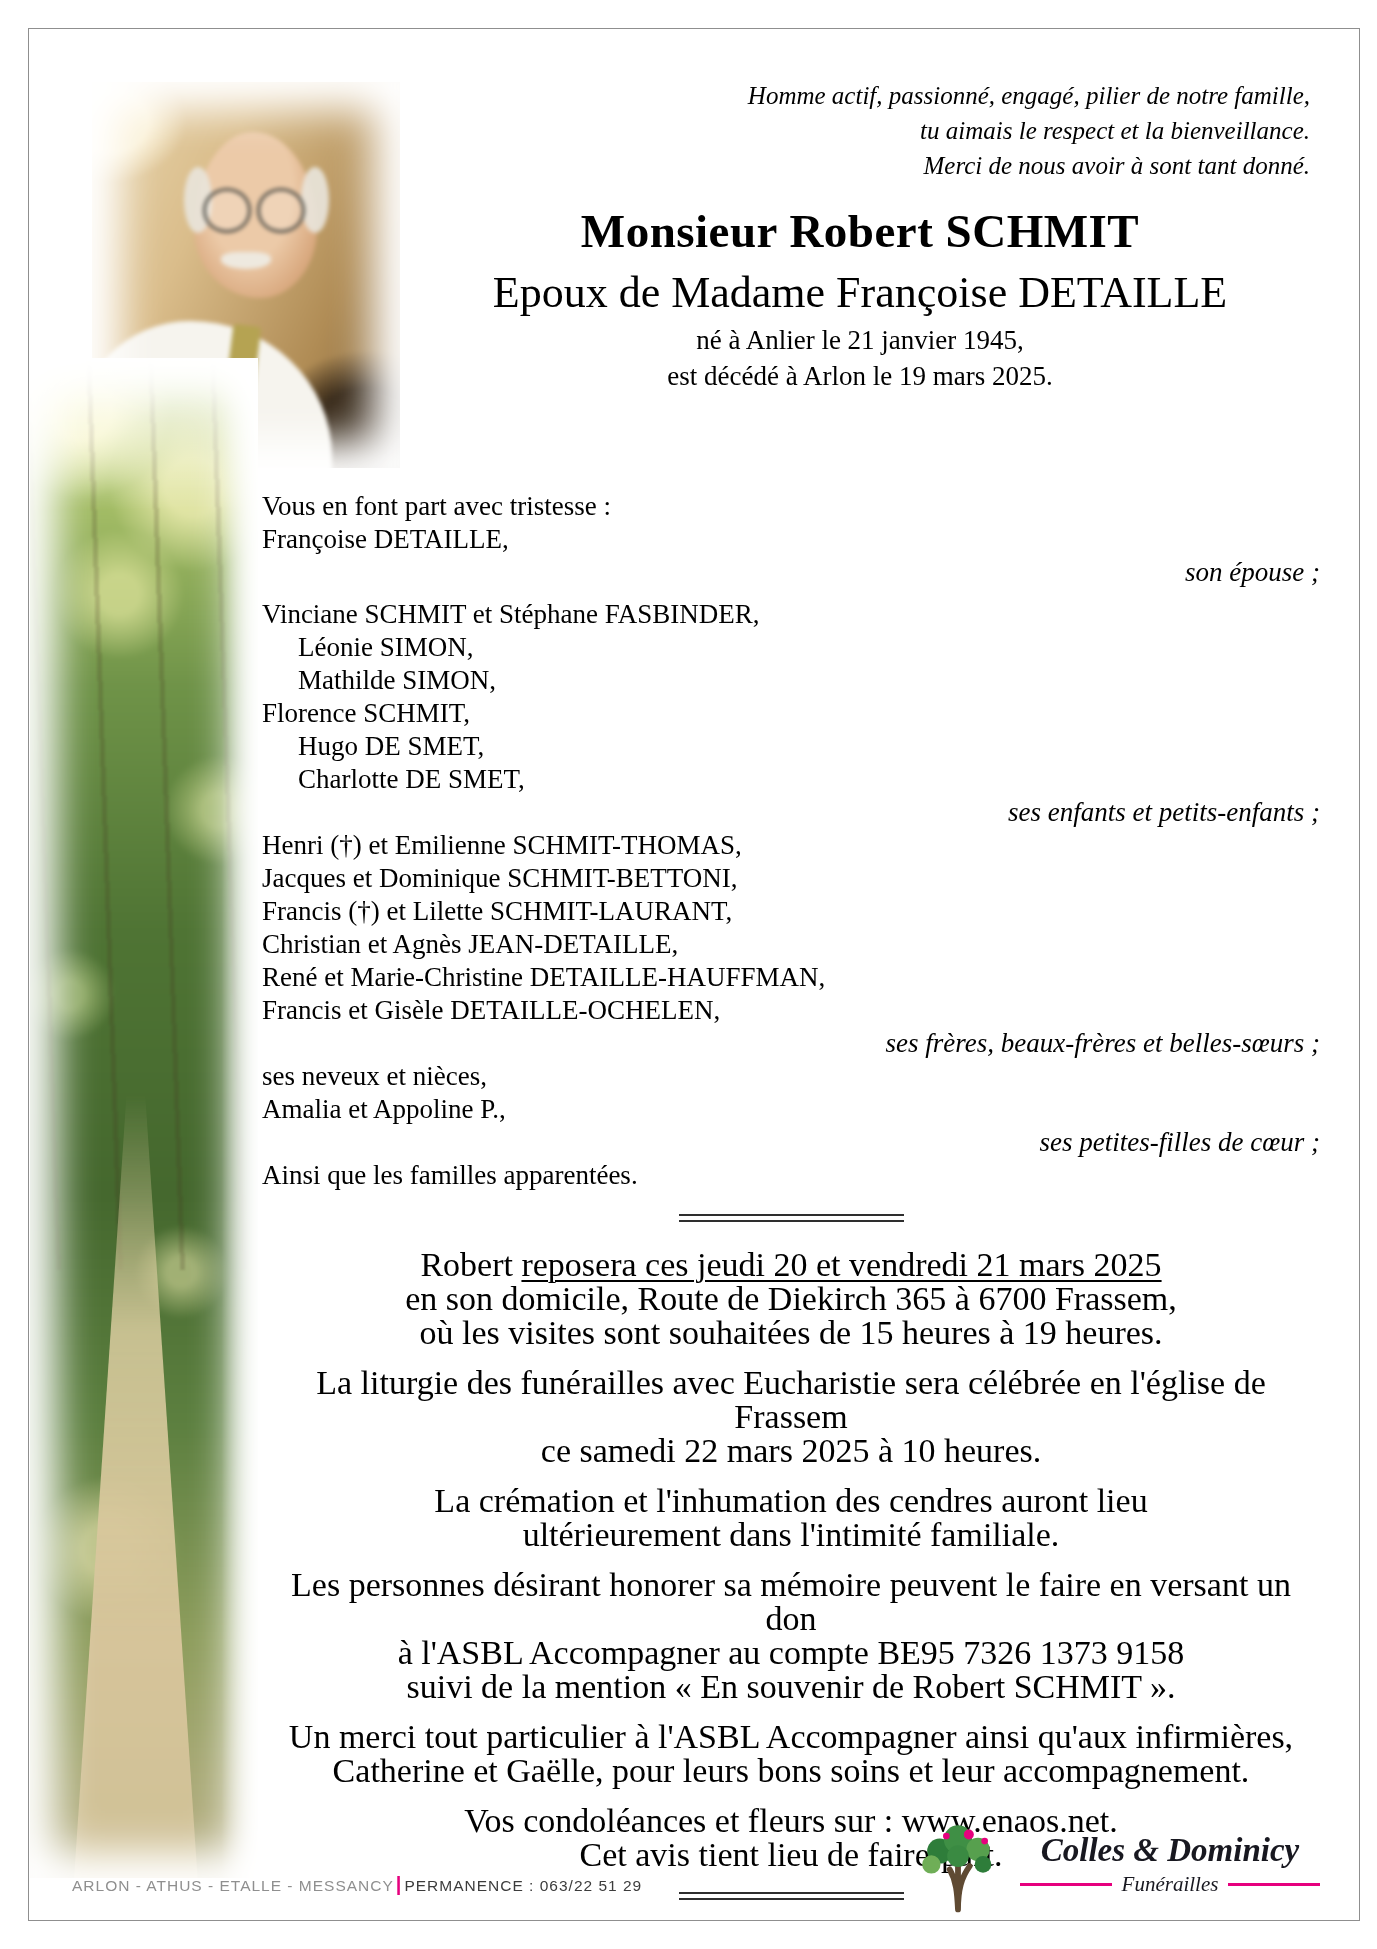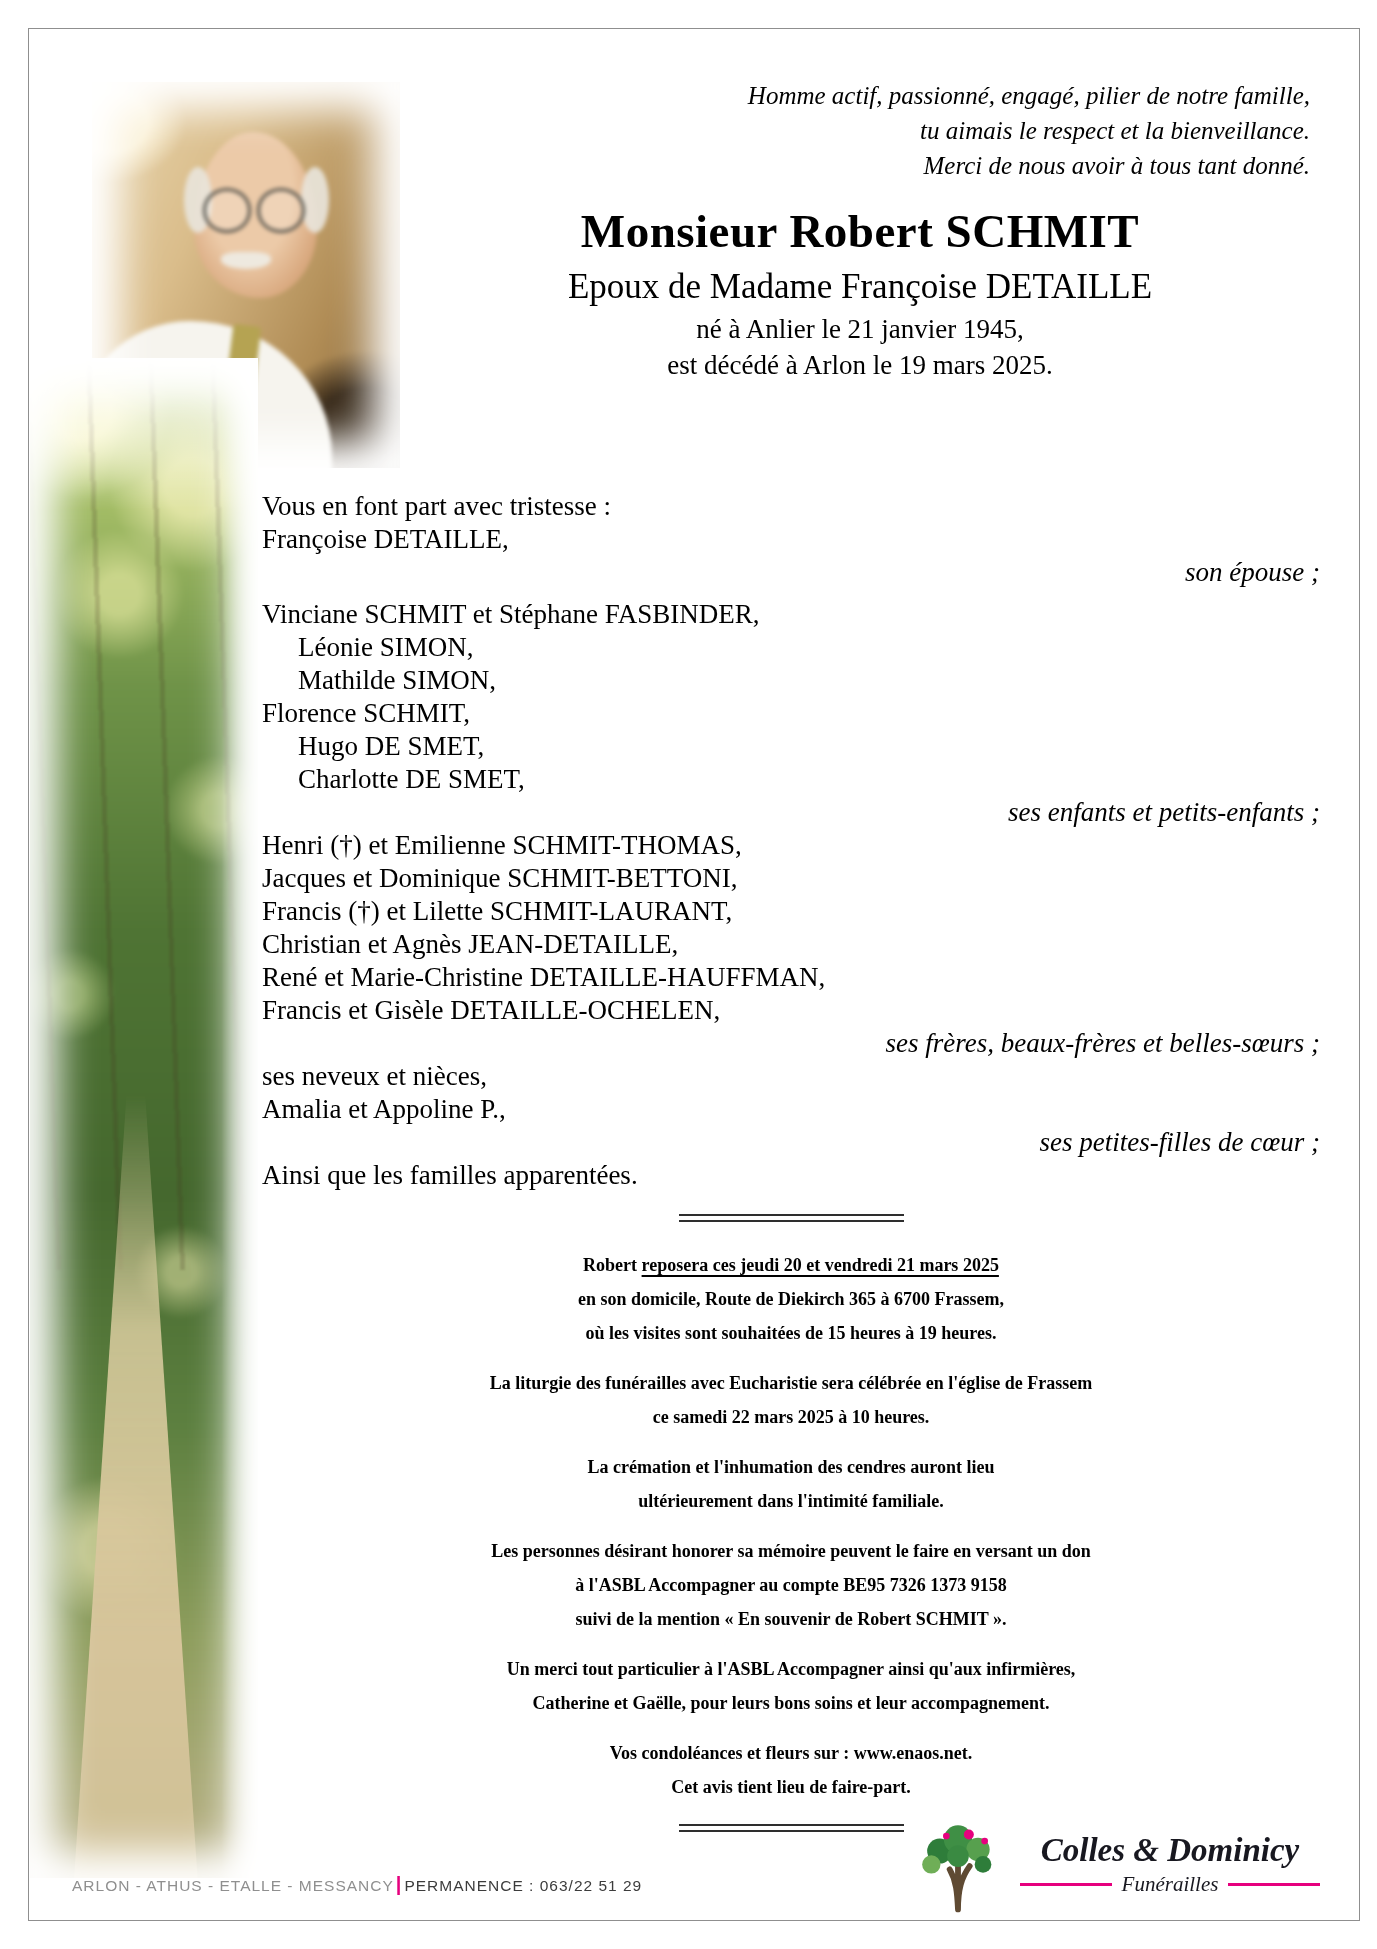--- a/index.html
+++ b/index.html
@@ -49,30 +49,30 @@
     clip-path:polygon(42% 0, 56% 0, 96% 100%, 2% 100%);}
   .f-fade{position:absolute; inset:0; box-shadow:inset 0 0 40px 26px #fff;
     background:linear-gradient(to bottom, rgba(255,255,255,.95), rgba(255,255,255,0) 10%),
                linear-gradient(to left, rgba(255,255,255,.9), rgba(255,255,255,0) 16%);}
 
   
   .epitaph{position:absolute; top:78px; right:78px; text-align:right; font-style:italic; font-size:25px; line-height:35px;}
 
   .header{position:absolute; top:204px; left:420px; width:880px; text-align:center;}
   .title{font-size:47px; font-weight:bold; letter-spacing:.5px;}
-  .spouse{font-size:35px; margin-top:9px;}
+  .spouse{font-size:44px; margin-top:9px;}
   .vitals{font-size:27px; line-height:36px; margin-top:4px;}
 
   .main{position:absolute; top:490px; left:262px; width:1058px; font-size:27px; line-height:33px;}
   .fam-line.indent{padding-left:36px;}
   .relation{text-align:right; font-style:italic;}
   .relation.gap-after{margin-bottom:9px;}
   .divider{width:225px; height:4px; margin:22px auto 0; border-top:2px solid #2e2e2e; border-bottom:2px solid #2e2e2e;}
   .divider.second{margin-top:20px;}
-  .arrangements{margin-top:26px; text-align:center; font-weight:bold; font-size:18px; line-height:34px;}
+  .arrangements{margin-top:26px; text-align:center; font-weight:normal; font-size:34px; line-height:34px;}
   .arr-par{margin-bottom:16px;}
   .arr-par:last-child{margin-bottom:0;}
   .u{text-decoration:underline; text-decoration-thickness:1.5px; text-underline-offset:4px;}
 
   
   .footer{position:absolute; left:72px; right:68px; bottom:36px; height:102px;}
   .footer-left{position:absolute; left:0; bottom:16px; display:flex; align-items:center; gap:2px;
     font-family:"Liberation Sans", sans-serif; font-size:15.5px; letter-spacing:1px;}
   .regions{color:#8f8f8f;}
   .sep{color:var(--accent,#e6007e); font-size:20px; font-weight:bold; transform:translateY(-1px);}
@@ -111,21 +111,21 @@
   <div class="forest">
     <div class="f-art"></div>
     <div class="f-trunks"></div>
     <div class="f-path"></div>
     <div class="f-fade"></div>
   </div>
 
   <div class="epitaph">
     <div>Homme actif, passionné, engagé, pilier de notre famille,</div>
     <div>tu aimais le respect et la bienveillance.</div>
-    <div>Merci de nous avoir à tous tant donné.</div>
+    <div>Merci de nous avoir à sont tant donné.</div>
   </div>
 
   <div class="header">
     <div class="title">Monsieur Robert SCHMIT</div>
     <div class="spouse">Epoux de Madame Françoise DETAILLE</div>
     <div class="vitals">
       <div>né à Anlier le 21 janvier 1945,</div>
       <div>est décédé à Arlon le 19 mars 2025.</div>
     </div>
   </div>

